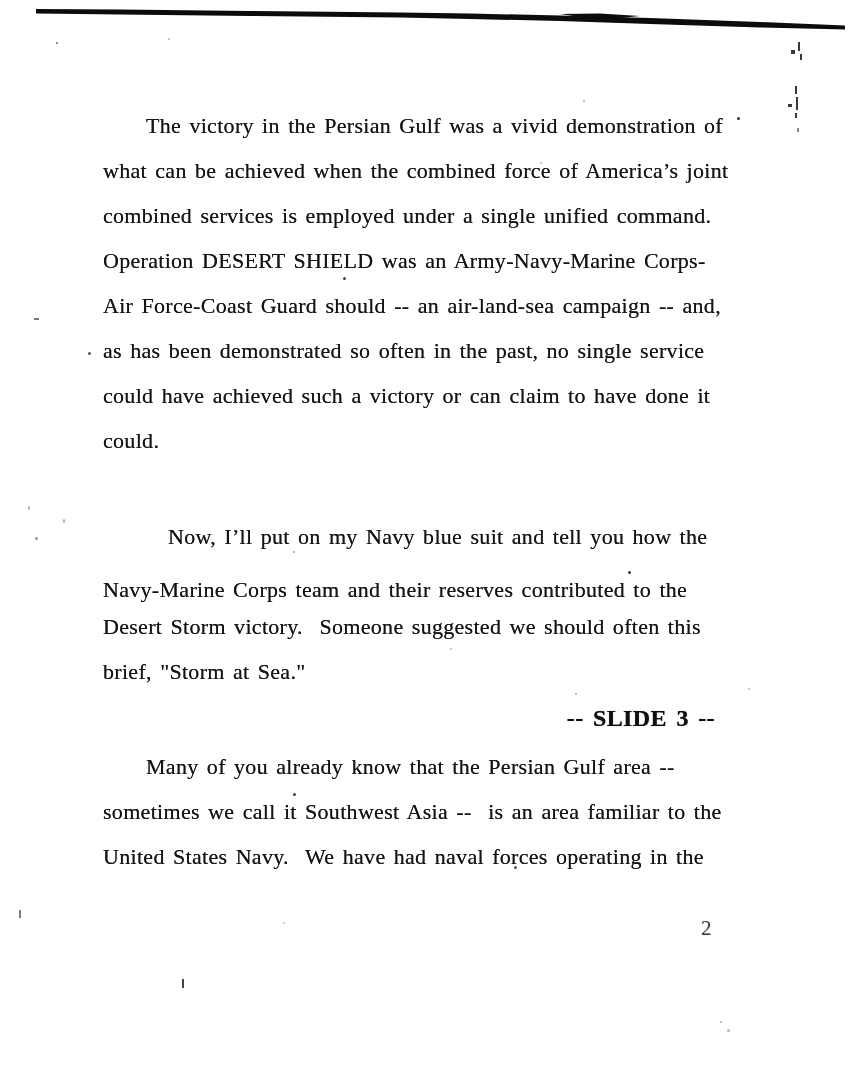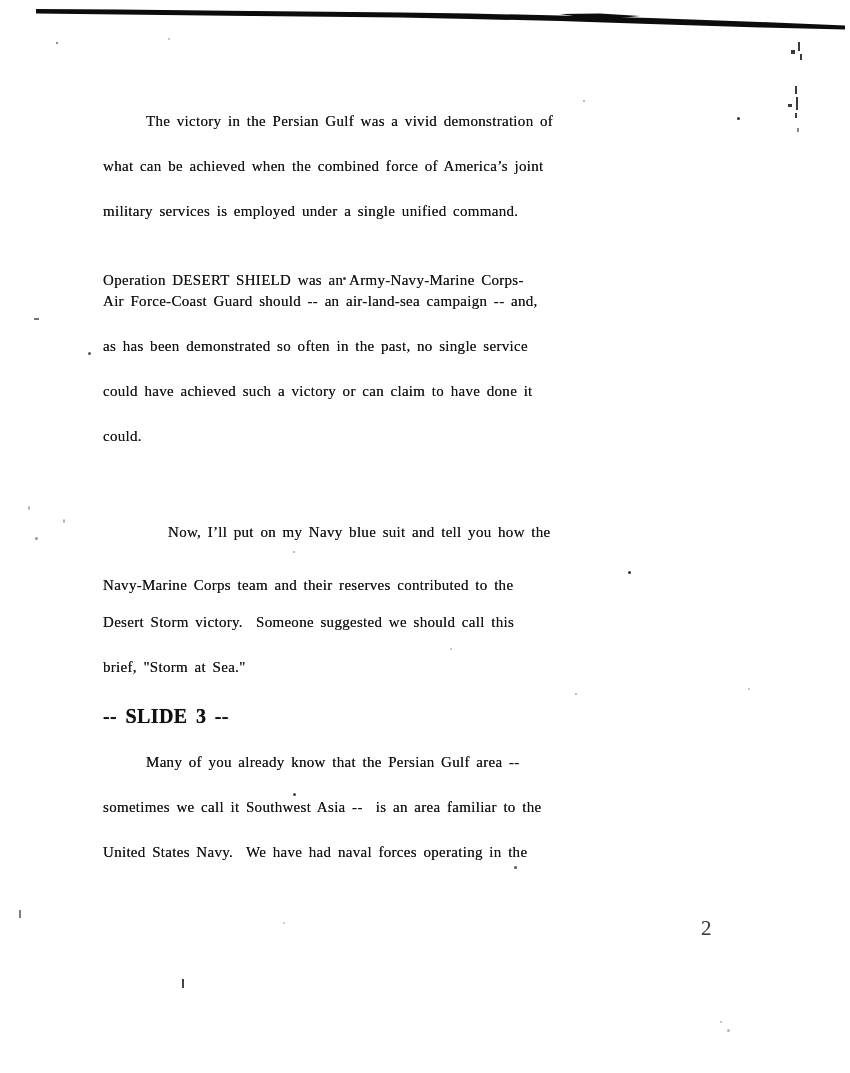--- a/index.html
+++ b/index.html
@@ -12,36 +12,36 @@
     width: 850px;
     height: 1073px;
     background: #ffffff;
     overflow: hidden;
     font-family: "Liberation Serif", "DejaVu Serif", serif;
     color: #121212;
   }
   .text-line {
     position: absolute;
     white-space: pre;
-    font-size: 15px;
+    font-size: 22px;
     letter-spacing: 0.3px;
     word-spacing: 2.5px;
     color: #141414;
     text-shadow: 0 0 0.6px rgba(10,10,10,0.75);
     font-family: Liberation Serif, serif;
   }
   .indent { left: 146px; }
   .flush  { left: 103px; }
   .slide-heading {
     position: absolute;
     left: 103px;
     width: 612px;
     top: 705px;
-    text-align: left;
-    font-size: 20px;
+    text-align: right;
+    font-size: 24px;
     font-weight: bold;
     letter-spacing: 0.4px;
     word-spacing: 3px;
     color: #101010;
     text-shadow: 0 0 0.7px rgba(0,0,0,0.8);
     white-space: pre;
   }
   .page-number {
     position: absolute;
     left: 701px;
@@ -86,32 +86,32 @@
     <div class="tick" style="left:795px; top:86px;  width:2px; height:8px;"></div>
     <div class="tick" style="left:796px; top:97px;  width:2px; height:13px;"></div>
     <div class="tick" style="left:795px; top:113px; width:2px; height:5px;"></div>
     <div class="tick" style="left:788px; top:104px; width:4px; height:3px;"></div>
     <div class="tick" style="left:797px; top:128px; width:2px; height:4px; opacity:.6;"></div>
   </div>
 
   <div>
     <div class="text-line indent" style="top:113px;">The victory in the Persian Gulf was a vivid demonstration of</div>
     <div class="text-line flush" style="top:158px;">what can be achieved when the combined force of America’s joint</div>
-    <div class="text-line flush" style="top:203px;">military services is employed under a single unified command.</div>
-    <div class="text-line flush" style="top:248px;margin-top:24px;">Operation DESERT SHIELD was an Army-Navy-Marine Corps-</div>
+    <div class="text-line flush" style="top:203px;">combined services is employed under a single unified command.</div>
+    <div class="text-line flush" style="top:248px;">Operation DESERT SHIELD was an Army-Navy-Marine Corps-</div>
     <div class="text-line flush" style="top:293px;">Air Force-Coast Guard should -- an air-land-sea campaign -- and,</div>
     <div class="text-line flush" style="top:338px;">as has been demonstrated so often in the past, no single service</div>
     <div class="text-line flush" style="top:383px;">could have achieved such a victory or can claim to have done it</div>
     <div class="text-line flush" style="top:428px;">could.</div>
   </div>
 
   <div>
     <div class="text-line indent" style="top:524px;margin-left:22px;">Now, I’ll put on my Navy blue suit and tell you how the</div>
     <div class="text-line flush" style="top:569px;margin-top:8px;">Navy-Marine Corps team and their reserves contributed to the</div>
-    <div class="text-line flush" style="top:614px;">Desert Storm victory.  Someone suggested we should call this</div>
+    <div class="text-line flush" style="top:614px;">Desert Storm victory.  Someone suggested we should often this</div>
     <div class="text-line flush" style="top:659px;">brief, "Storm at Sea."</div>
   </div>
 
   <div class="slide-heading">-- SLIDE 3 --</div>
 
   <div>
     <div class="text-line indent" style="top:754px;">Many of you already know that the Persian Gulf area --</div>
     <div class="text-line flush" style="top:799px;">sometimes we call it Southwest Asia --  is an area familiar to the</div>
     <div class="text-line flush" style="top:844px;">United States Navy.  We have had naval forces operating in the</div>
   </div>

